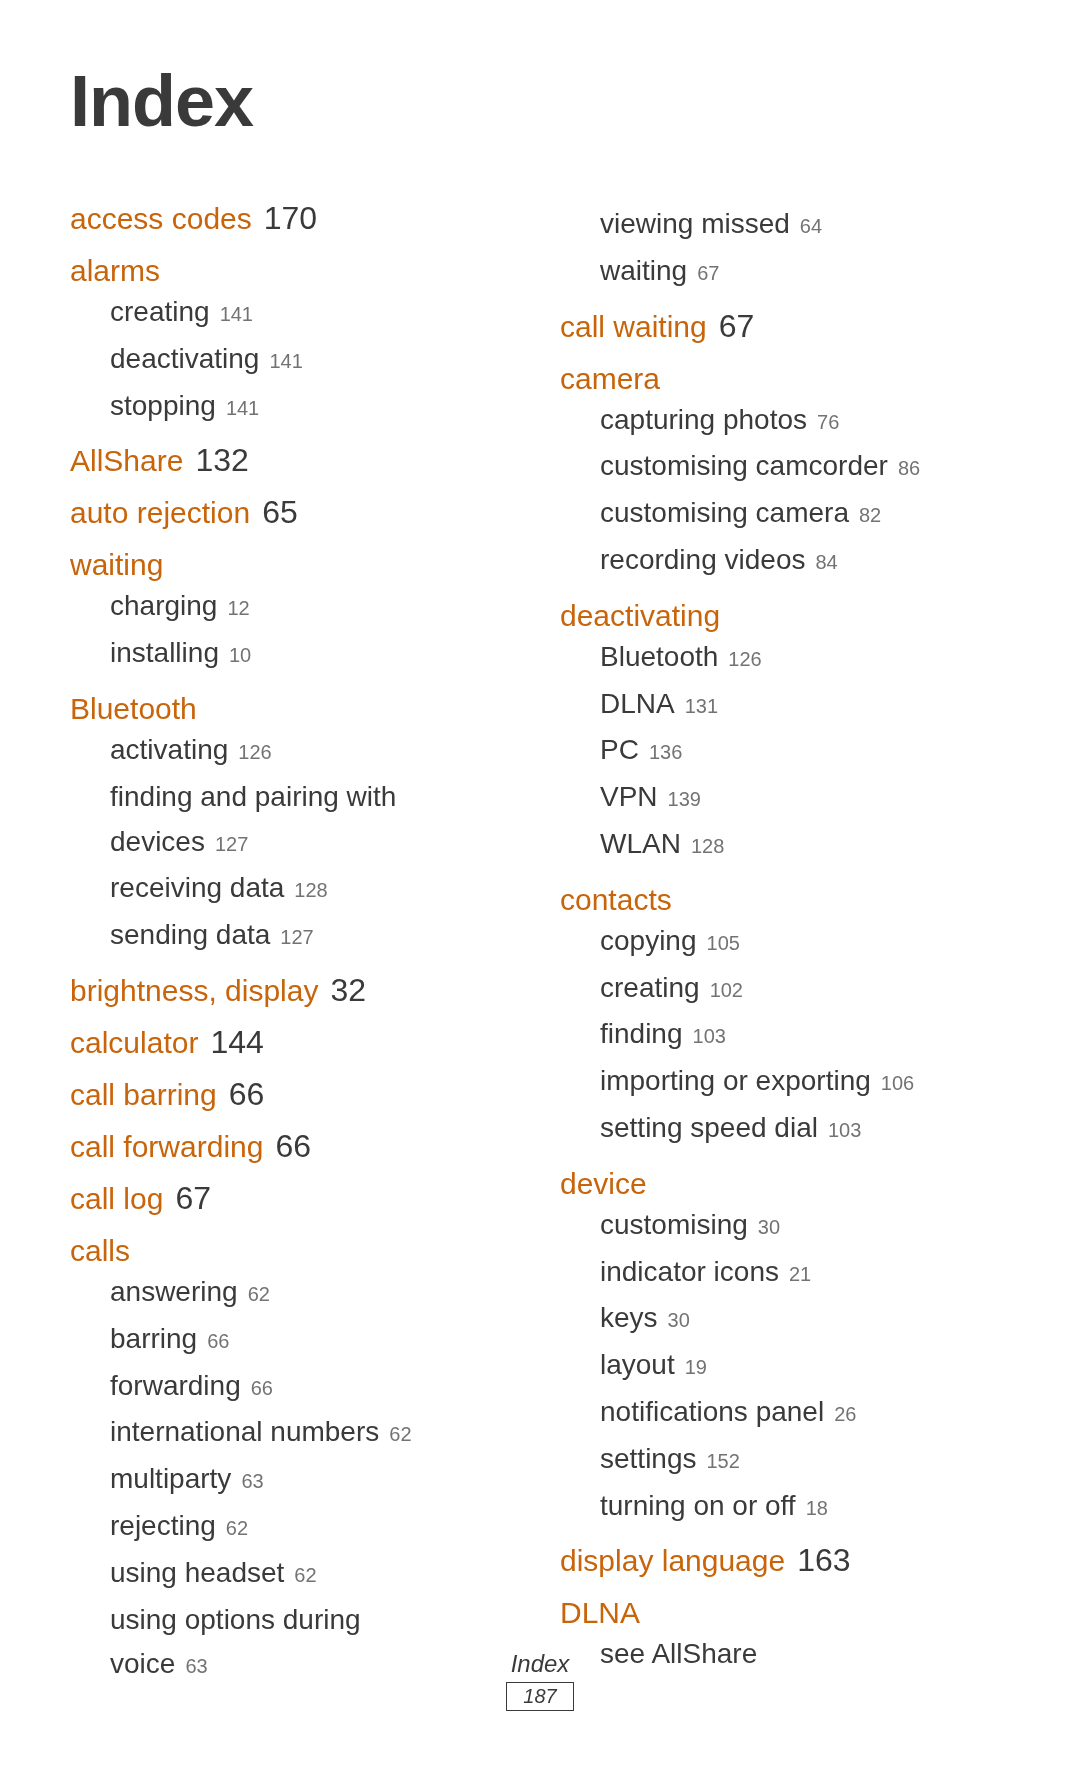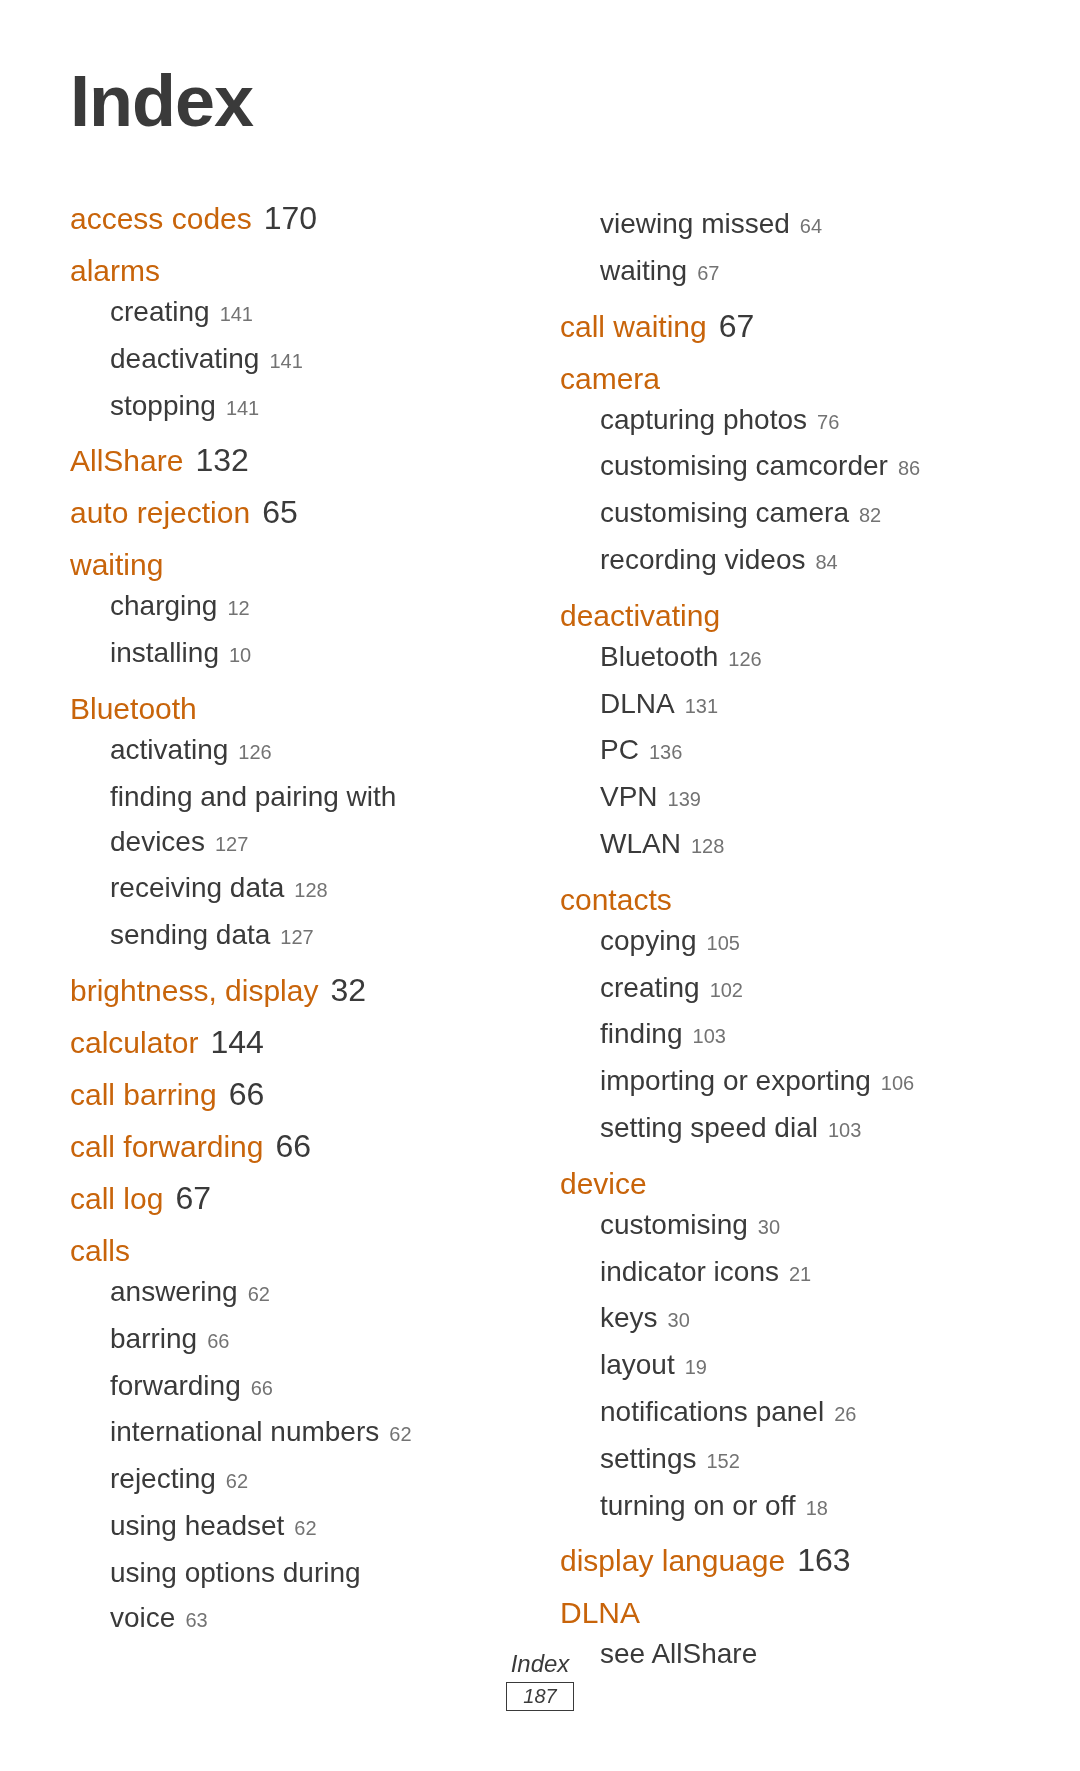--- a/index.html
+++ b/index.html
@@ -213,20 +213,21 @@
 
     <div class="index-entry">
       <div class="heading-line">
         <span class="index-heading">calls</span>
       </div>
       <div class="sub-block">
         <span class="index-sub index-sub-line">answering<span class="index-sub-number">62</span></span>
         <span class="index-sub index-sub-line">barring<span class="index-sub-number">66</span></span>
         <span class="index-sub index-sub-line">forwarding<span class="index-sub-number">66</span></span>
         <span class="index-sub index-sub-line">international numbers<span class="index-sub-number">62</span></span>
+        <span class="index-sub index-sub-line">multiparty<span class="index-sub-number">63</span></span>
         <span class="index-sub index-sub-line">rejecting<span class="index-sub-number">62</span></span>
         <span class="index-sub index-sub-line">using headset<span class="index-sub-number">62</span></span>
         <span class="index-sub index-sub-line">using options during<br>voice<span class="index-sub-number">63</span></span>
       </div>
     </div>
   </div>
 
   <div class="column">
 
     <div class="index-entry">

